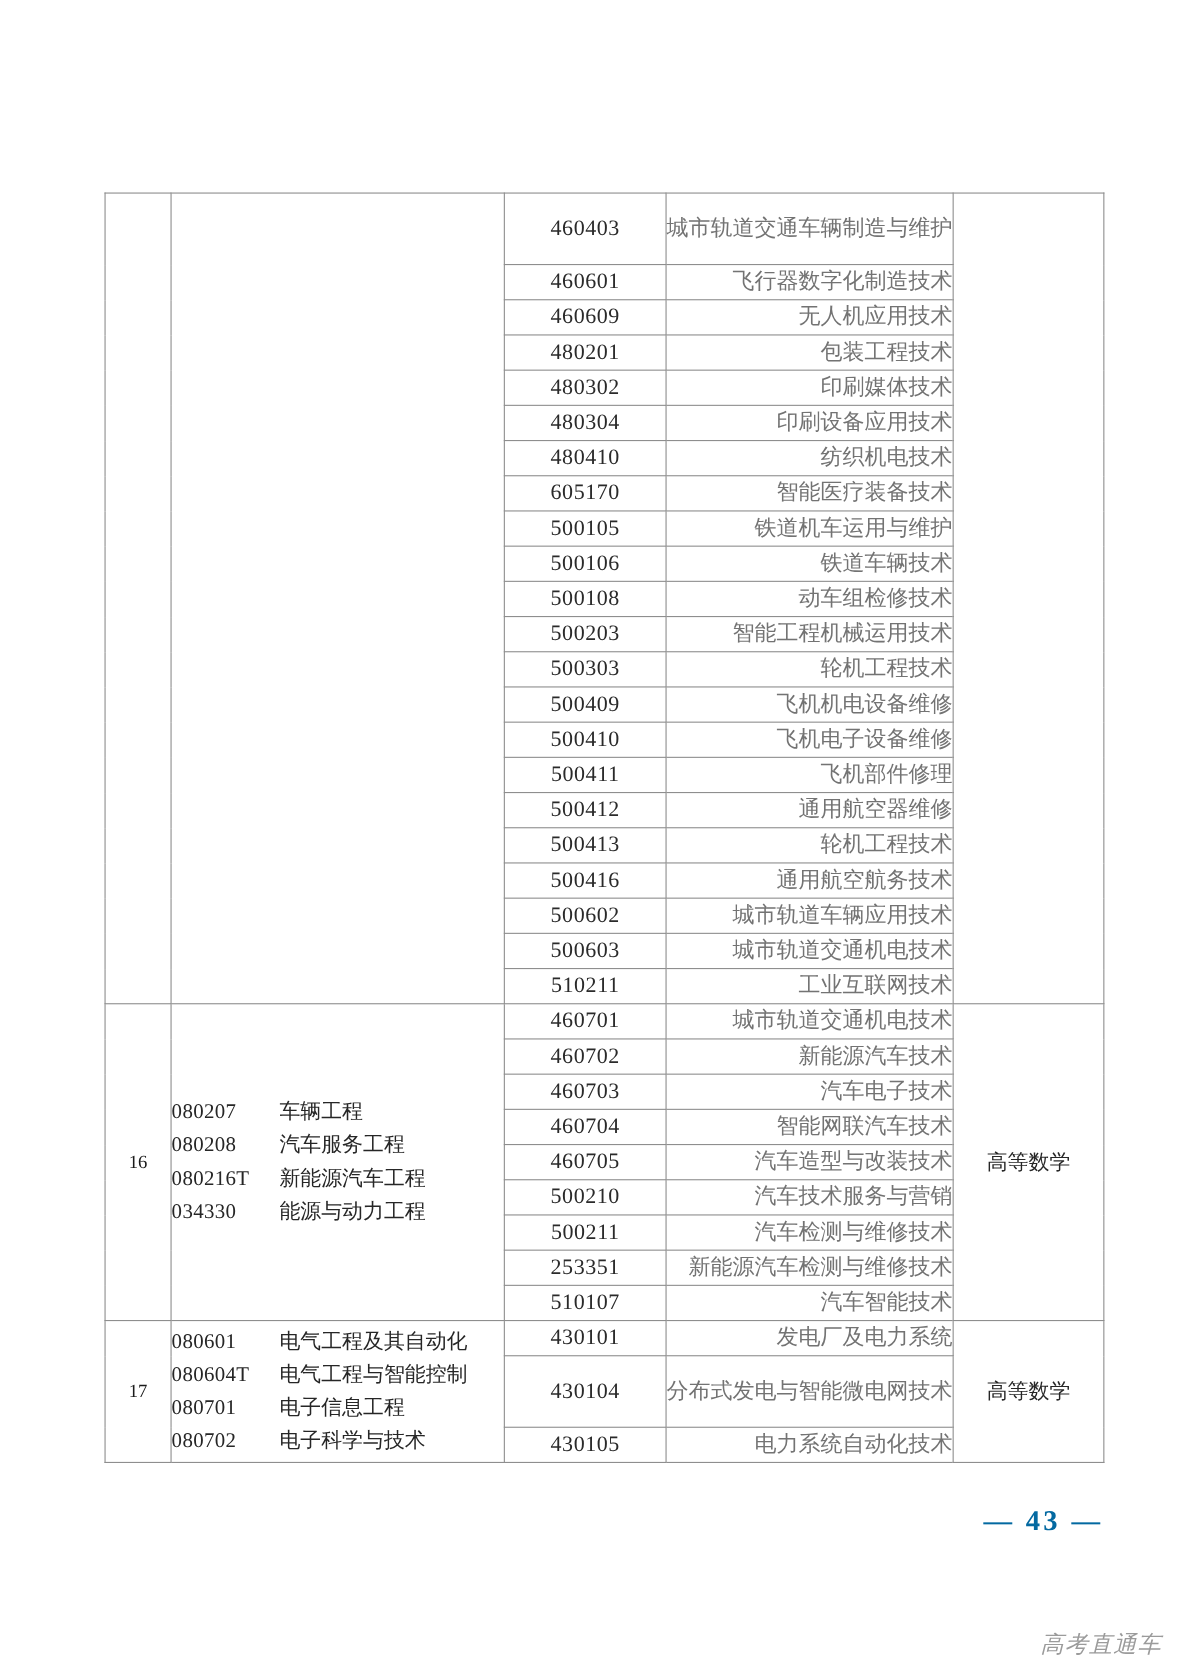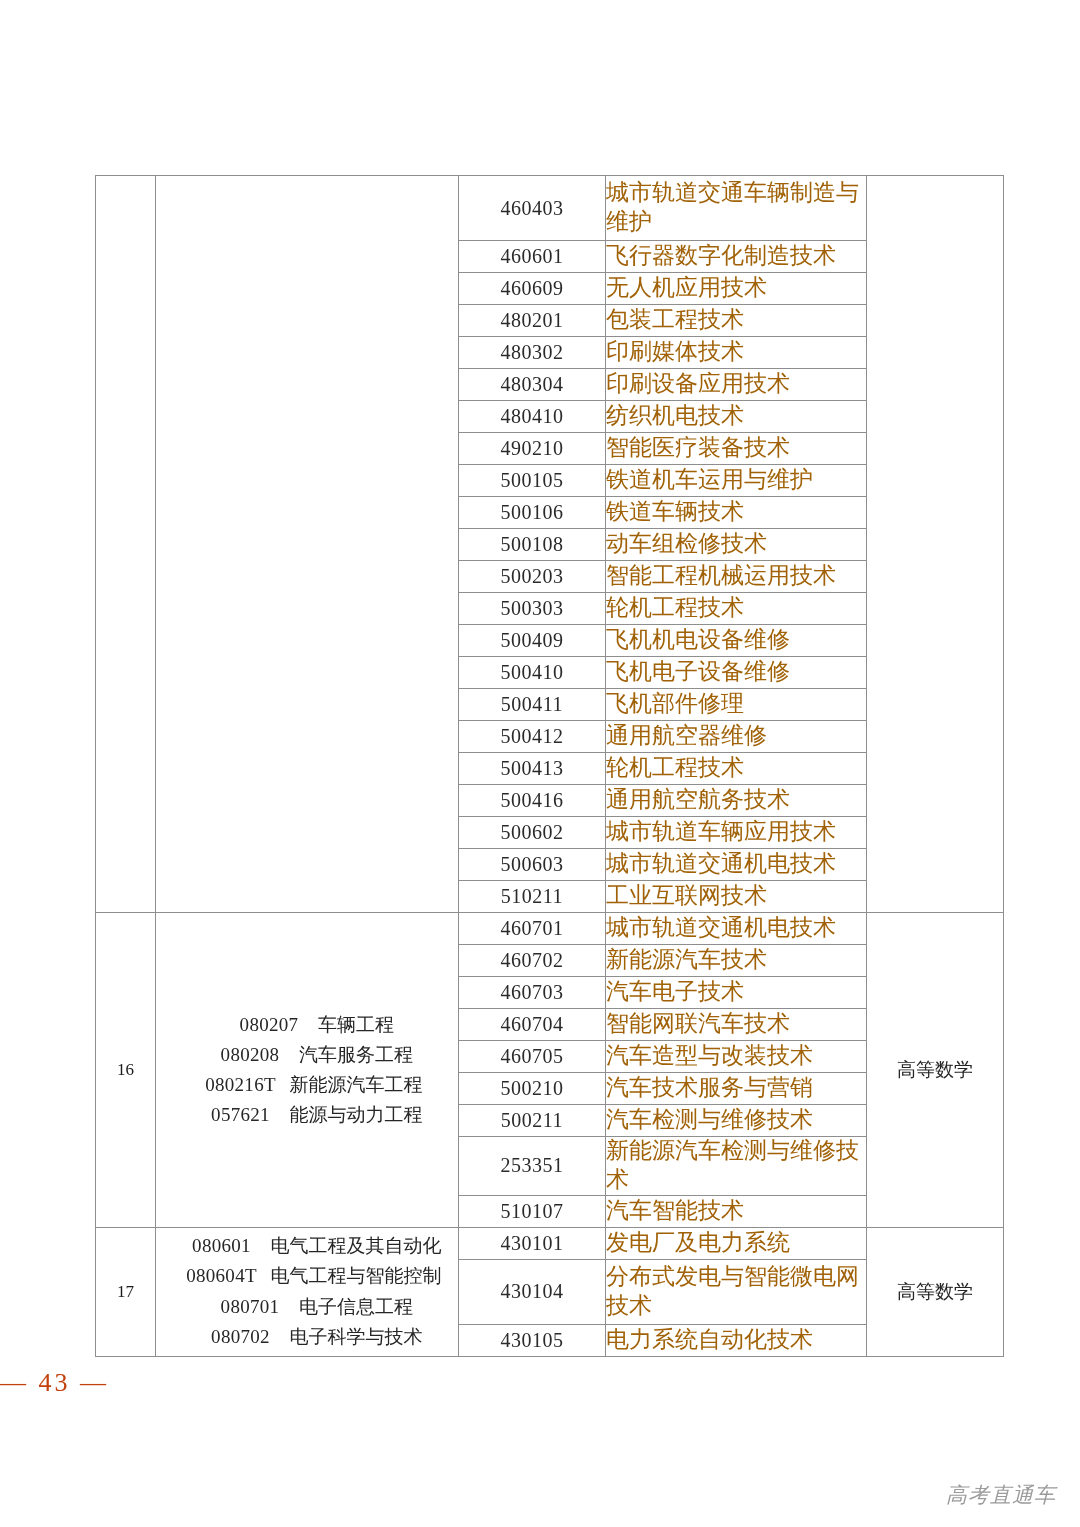--- a/index.html
+++ b/index.html
@@ -52,66 +52,67 @@
     font-family: "Liberation Serif", "DejaVu Serif", serif;
   }
   .cell-code {
     text-align: center;
     font-size: 20px;
     letter-spacing: 0.5px;
     font-family: "Liberation Serif", "DejaVu Serif", serif;
     color: #2a2a2a;
   }
   .cell-spec {
-    text-align: left;
-    font-size: 23px;
+    text-align: right;
+    font-size: 20px;
     padding: 3px 4px 3px 8px;
     line-height: 1.25;
-    color: #a16207;
+    color: #737373;
   }
   .cell-exam {
     text-align: center;
     font-size: 19px;
     color: #262626;
   }
   .cell-major {
     padding: 6px 6px 6px 12px;
     font-size: 19px;
     line-height: 1.58;
     color: #262626;
   }
 
   .major-line {
     white-space: nowrap;
     display: block;
-    text-align: center;
   }
   .major-line .mcode {
     display: inline-block;
     width: 98px;
     font-family: "Liberation Serif", "DejaVu Serif", serif;
     letter-spacing: 0.3px;
   }
   .major-line .mname {
     display: inline-block;
   }
 
   .r1 { height: 32px; }
   .r2 { height: 65px; }
 
   
   .page-number {
     position: absolute;
     left: 0;
     top: 1368px;
     width: 1003px;
+    text-align: right;
     font-size: 26px;
     letter-spacing: 3px;
-    color: #c2410c;
-    font-family: "Liberation Serif", "DejaVu Serif", serif;
+    color: #0369a1;
+    font-family: "Liberation Serif", "DejaVu Serif", serif;
+    font-weight: bold;
   }
 
   .watermark {
     position: absolute;
     right: 24px;
     top: 1481px;
     font-size: 21px;
     letter-spacing: 1px;
     color: #9b9b9b;
     font-family: "Liberation Sans", sans-serif;
@@ -157,21 +158,21 @@
         </tr>
         <tr class="r1">
           <td class="cell-code">480304</td>
           <td class="cell-spec">印刷设备应用技术</td>
         </tr>
         <tr class="r1">
           <td class="cell-code">480410</td>
           <td class="cell-spec">纺织机电技术</td>
         </tr>
         <tr class="r1">
-          <td class="cell-code">490210</td>
+          <td class="cell-code">605170</td>
           <td class="cell-spec">智能医疗装备技术</td>
         </tr>
         <tr class="r1">
           <td class="cell-code">500105</td>
           <td class="cell-spec">铁道机车运用与维护</td>
         </tr>
         <tr class="r1">
           <td class="cell-code">500106</td>
           <td class="cell-spec">铁道车辆技术</td>
         </tr>
@@ -222,21 +223,21 @@
         <tr class="r1">
           <td class="cell-code">510211</td>
           <td class="cell-spec">工业互联网技术</td>
         </tr>
         <tr class="r1">
           <td class="cell-idx" rowspan="9">16</td>
           <td class="cell-major" rowspan="9">
             <span class="major-line"><span class="mcode">080207</span><span class="mname">车辆工程</span></span>
             <span class="major-line"><span class="mcode">080208</span><span class="mname">汽车服务工程</span></span>
             <span class="major-line"><span class="mcode">080216T</span><span class="mname">新能源汽车工程</span></span>
-            <span class="major-line"><span class="mcode">057621</span><span class="mname">能源与动力工程</span></span>
+            <span class="major-line"><span class="mcode">034330</span><span class="mname">能源与动力工程</span></span>
           </td>
           <td class="cell-code">460701</td>
           <td class="cell-spec">城市轨道交通机电技术</td>
           <td class="cell-exam" rowspan="9">高等数学</td>
         </tr>
         <tr class="r1">
           <td class="cell-code">460702</td>
           <td class="cell-spec">新能源汽车技术</td>
         </tr>
         <tr class="r1">

